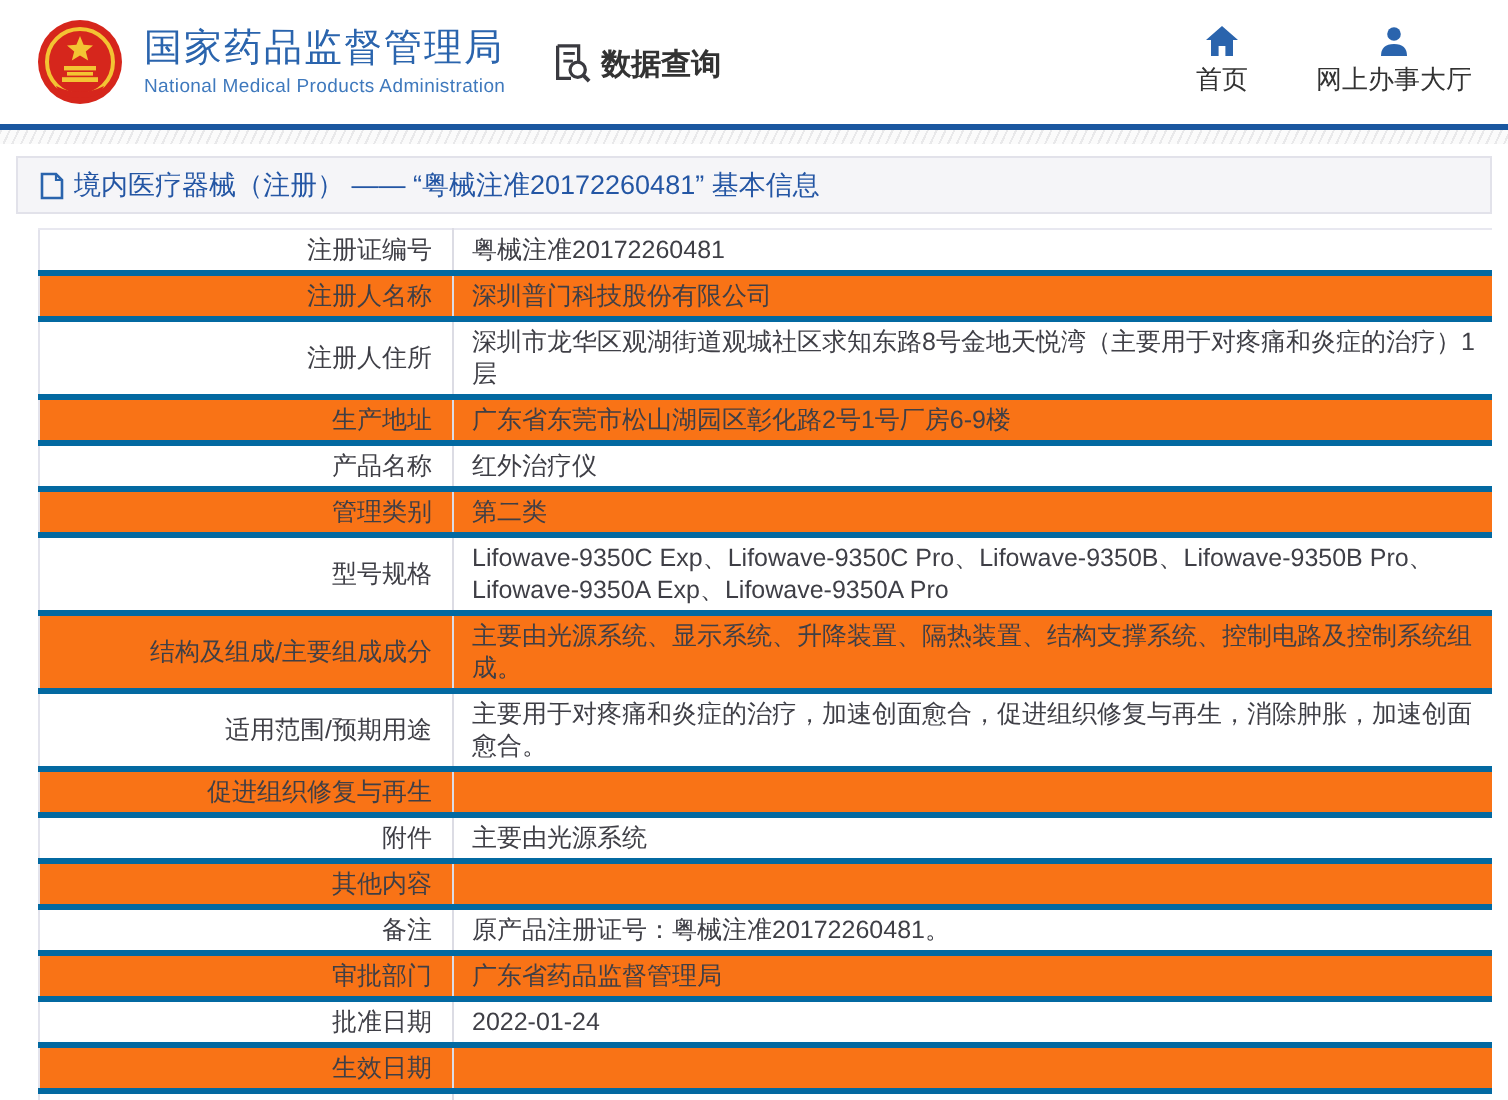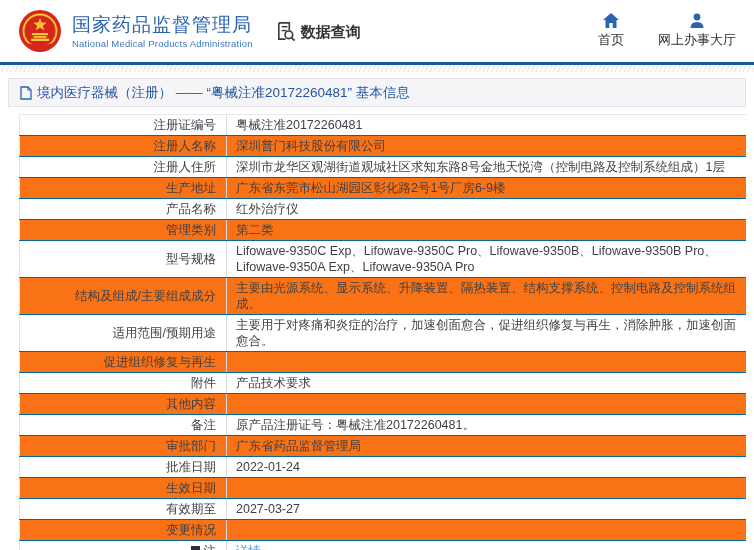--- a/index.html
+++ b/index.html
@@ -28,21 +28,21 @@
   .titlebar { margin:6px 8px 0 8px; height:29px; background:#f5f5f8;
     border:1px solid #e2e2ea; display:flex; align-items:center; padding-left:11px; }
   .titlebar svg { width:12px; height:14px; margin-right:5px; flex:0 0 auto; }
   .title-text { font-size:13.5px; color:#2456a4; white-space:nowrap; }
 
   
   .tbl-wrap { margin:7px 8px 0 19px; }
   table { width:727px; border-collapse:collapse; border-left:1px solid #e3e3ec; border-top:1px solid #e8e8f0; }
   tr { background:#fff; }
   tr.alt { background:#f97316; }
-  td { border-bottom:1px solid #0369a1; font-size:12.5px; color:#3f3f46;
+  td { border-bottom:3px solid #0369a1; font-size:12.5px; color:#3f3f46;
        line-height:16px; padding-top:2px; padding-bottom:2px; vertical-align:middle; }
   td.lbl { width:207px; text-align:right; padding-right:10px; border-right:1px solid #dcdce4;
            height:21px; white-space:nowrap; }
   td.val { padding-left:9px; padding-right:4px; }
   a.details { color:#4f9ddb; text-decoration:none; cursor:pointer; }
   .note-ico { display:inline-block; width:11px; height:11px; margin-right:3px; vertical-align:-1px; }
 </style>
 </head>
 <body>
 
@@ -106,21 +106,21 @@
       <tr>
         <td class="lbl">注册证编号</td>
         <td class="val">粤械注准20172260481</td>
       </tr>
       <tr class="alt">
         <td class="lbl">注册人名称</td>
         <td class="val">深圳普门科技股份有限公司</td>
       </tr>
       <tr>
         <td class="lbl">注册人住所</td>
-        <td class="val">深圳市龙华区观湖街道观城社区求知东路8号金地天悦湾（控制电路及控制系统组成）1层</td>
+        <td class="val">深圳市龙华区观湖街道观城社区求知东路8号金地天悦湾（主要用于对疼痛和炎症的治疗）1层</td>
       </tr>
       <tr class="alt">
         <td class="lbl">生产地址</td>
         <td class="val">广东省东莞市松山湖园区彰化路2号1号厂房6-9楼</td>
       </tr>
       <tr>
         <td class="lbl">产品名称</td>
         <td class="val">红外治疗仪</td>
       </tr>
       <tr class="alt">
@@ -138,21 +138,21 @@
       <tr>
         <td class="lbl">适用范围/预期用途</td>
         <td class="val">主要用于对疼痛和炎症的治疗，加速创面愈合，促进组织修复与再生，消除肿胀，加速创面愈合。</td>
       </tr>
       <tr class="alt">
         <td class="lbl">促进组织修复与再生</td>
         <td class="val"></td>
       </tr>
       <tr>
         <td class="lbl">附件</td>
-        <td class="val">产品技术要求</td>
+        <td class="val">主要由光源系统</td>
       </tr>
       <tr class="alt">
         <td class="lbl">其他内容</td>
         <td class="val"></td>
       </tr>
       <tr>
         <td class="lbl">备注</td>
         <td class="val">原产品注册证号：粤械注准20172260481。</td>
       </tr>
       <tr class="alt">

